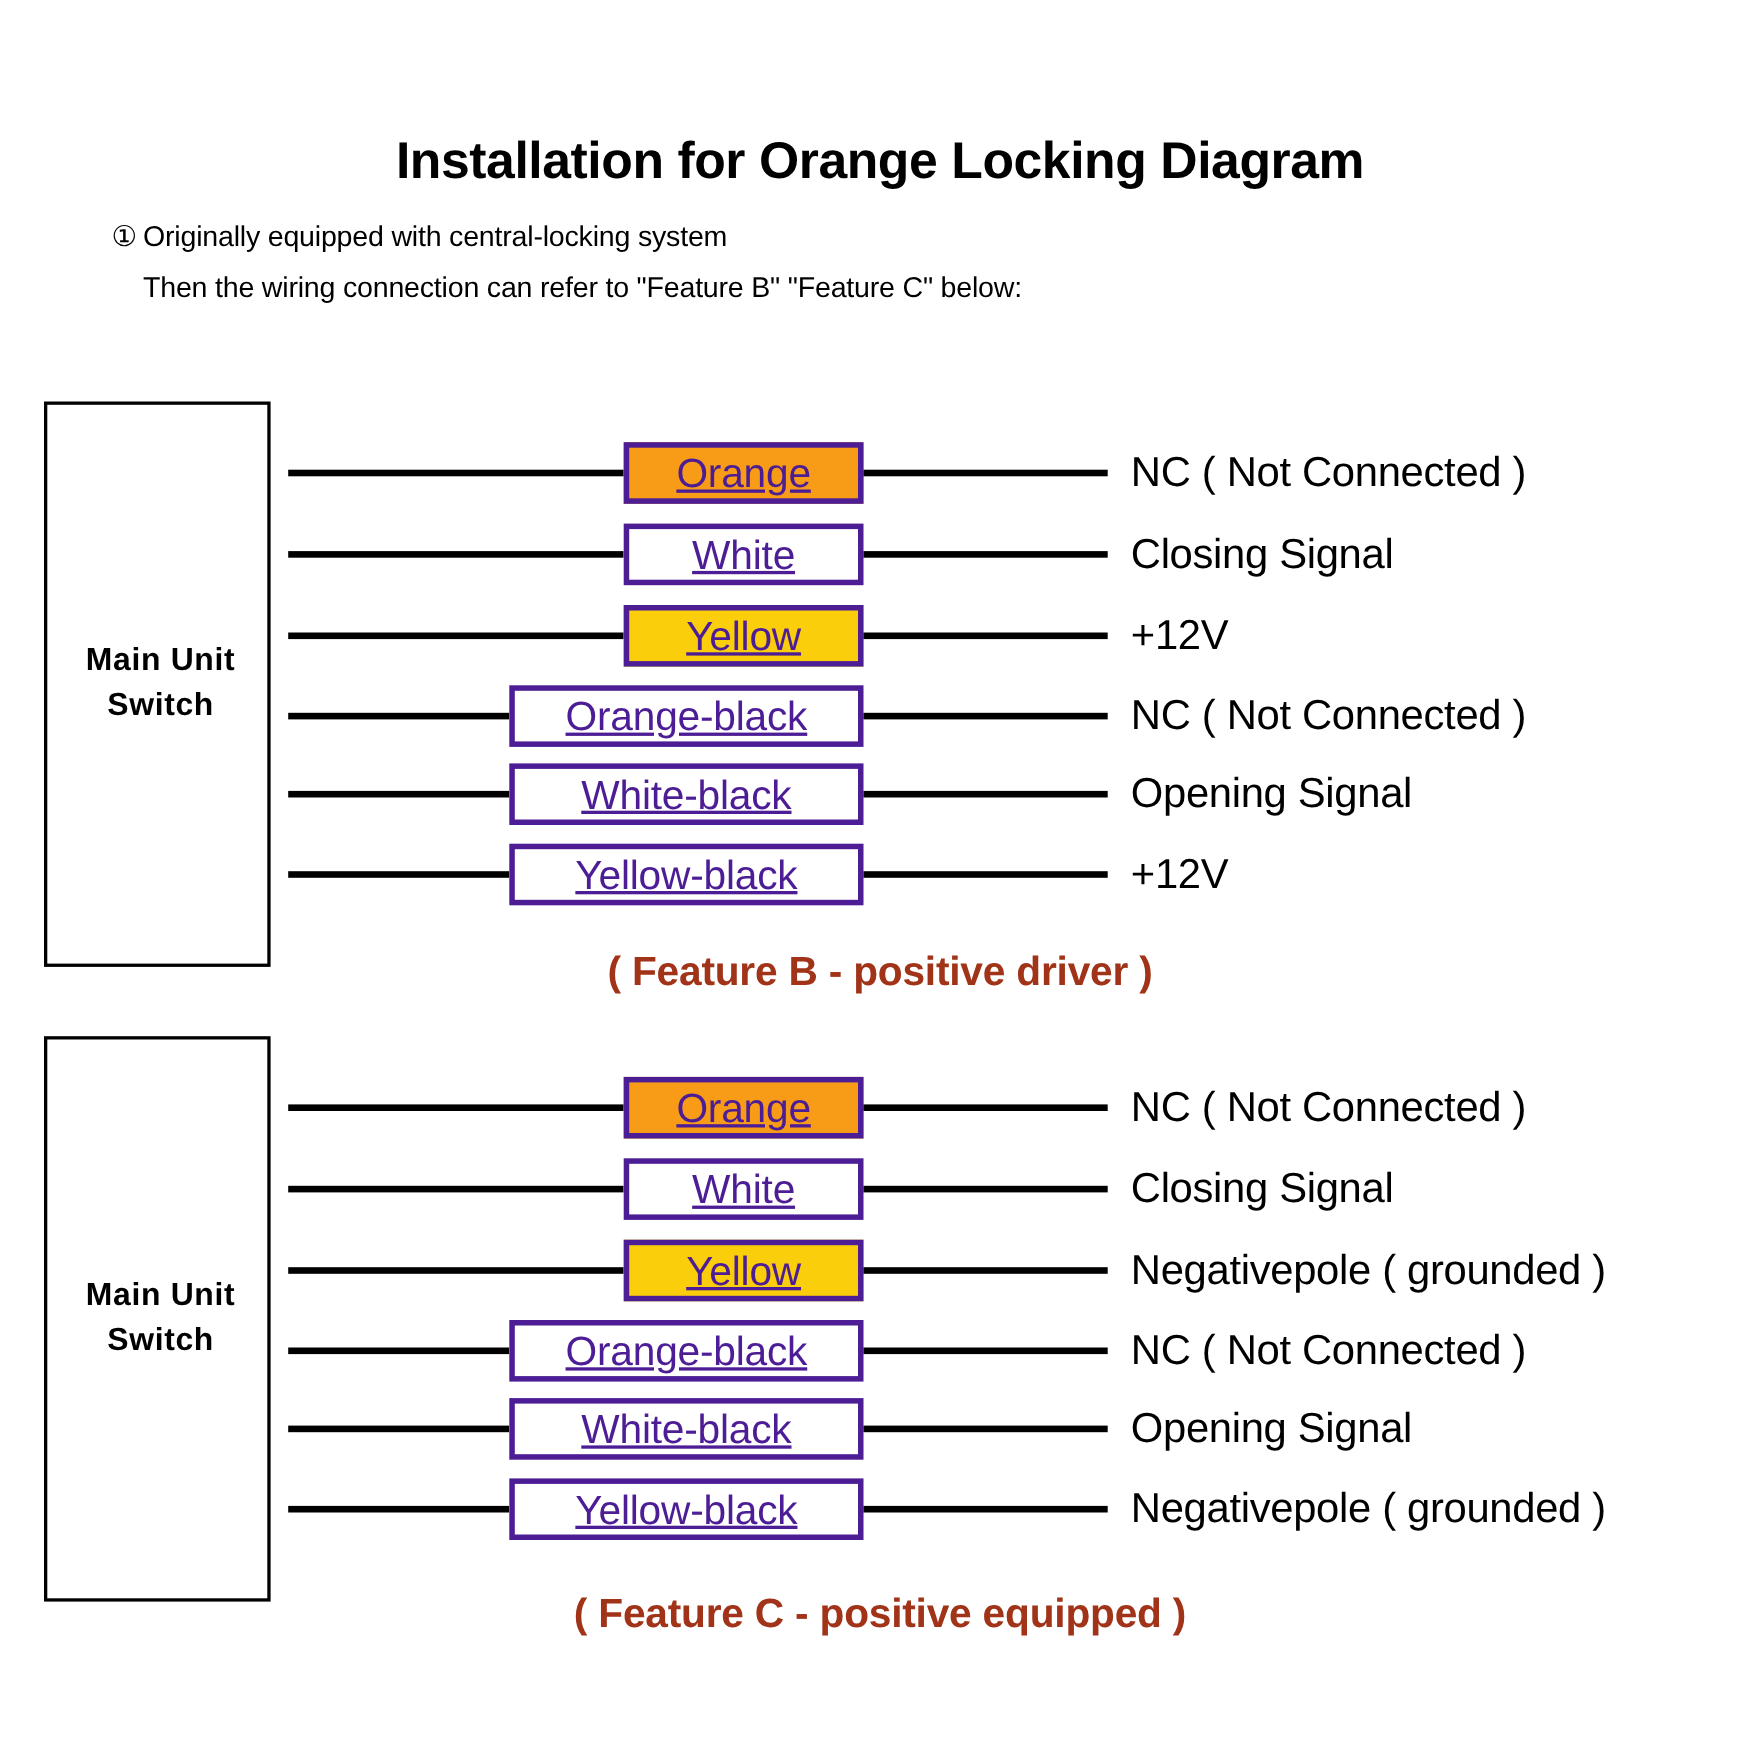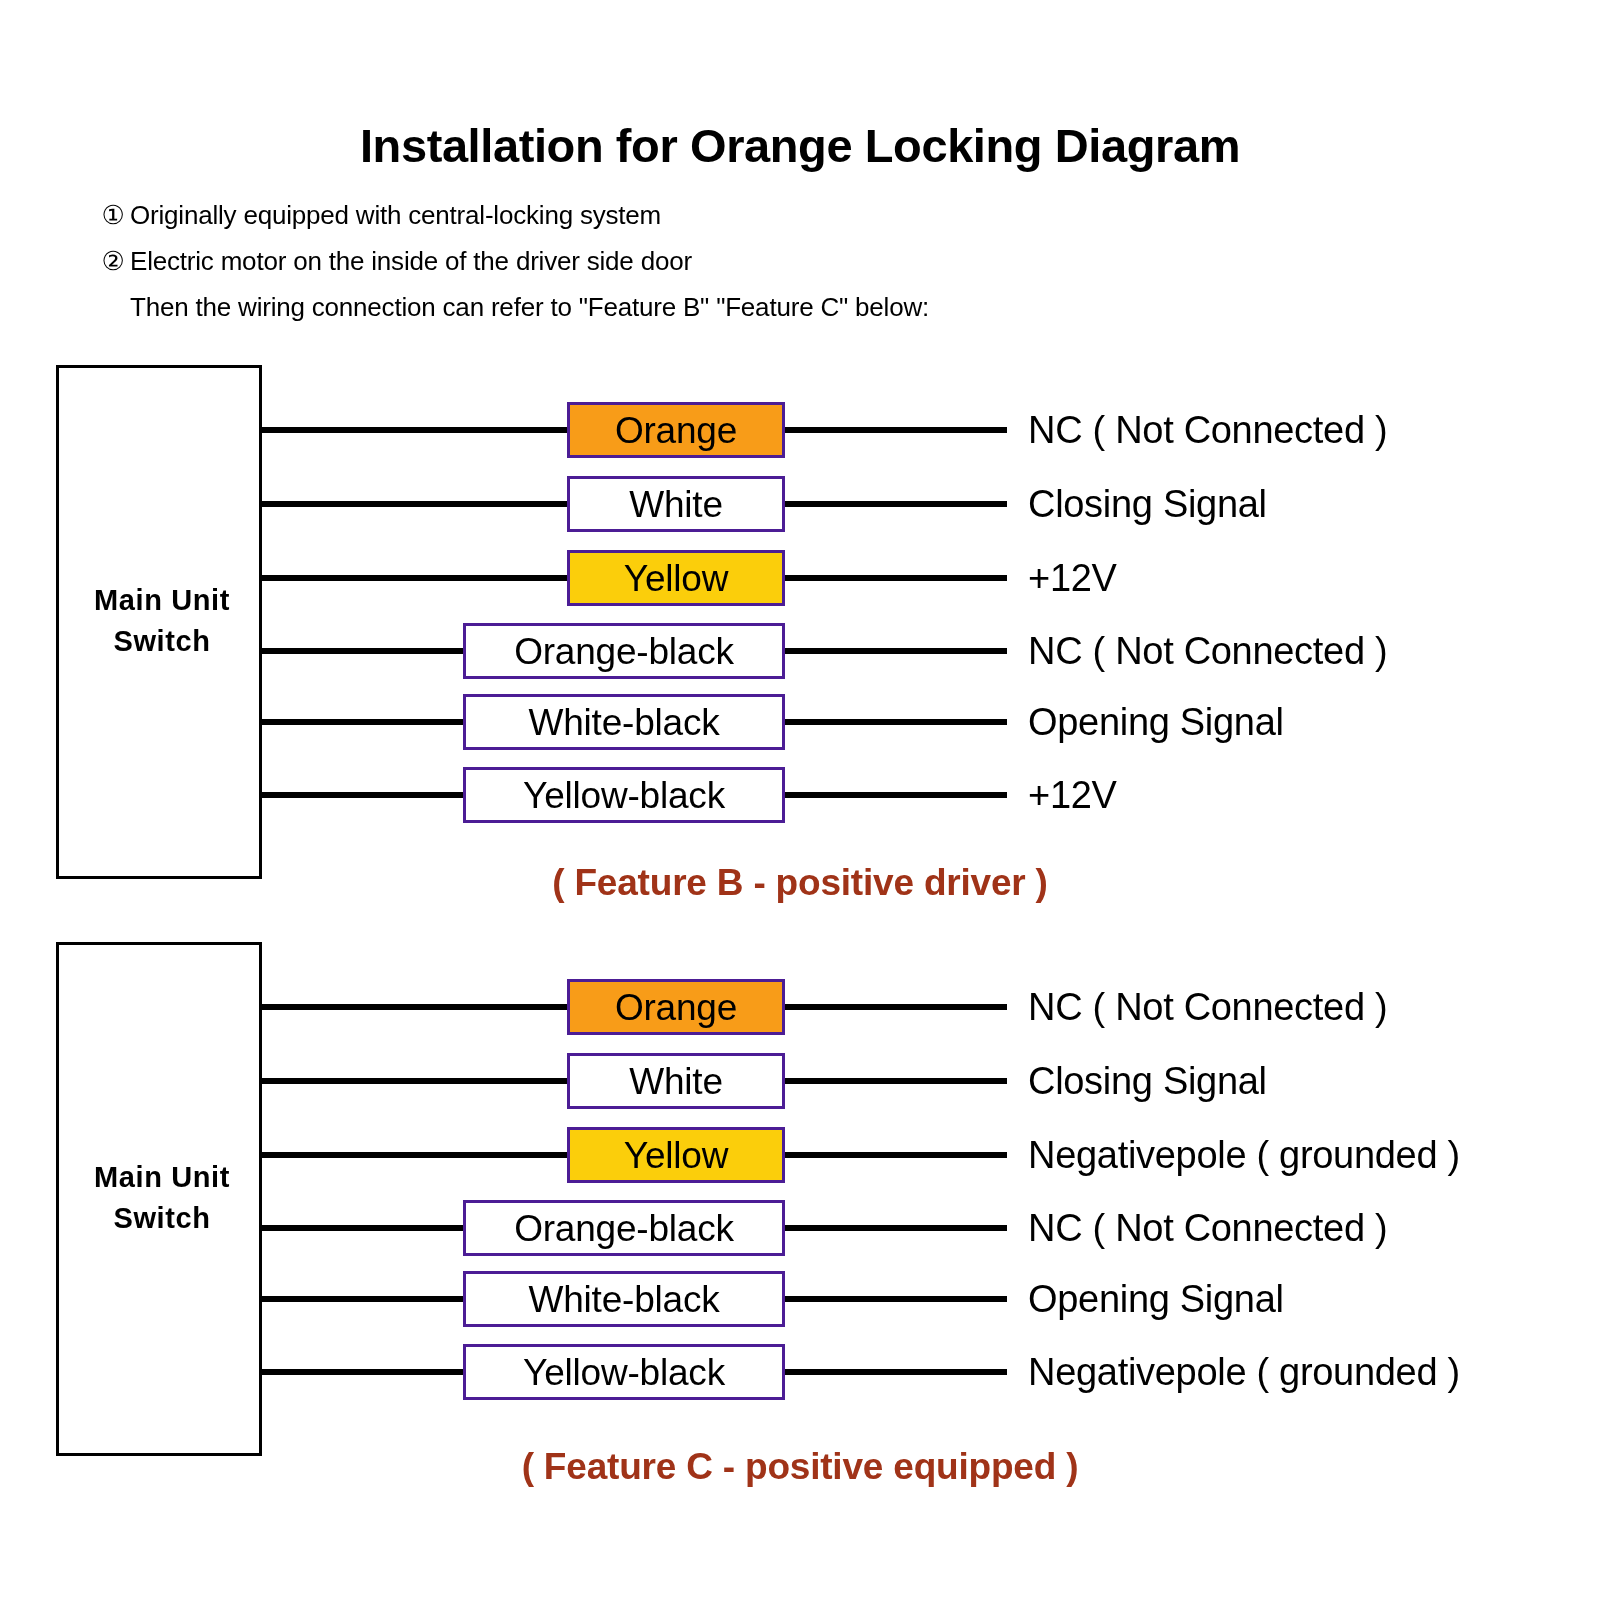--- a/index.html
+++ b/index.html
@@ -50,21 +50,21 @@
   .block {
     position: absolute;
     left: 0;
     width: 1600px;
   }
   #block-b { top: 365px; height: 560px; }
   #block-c { top: 942px; height: 570px; }
 
   .unit-box {
     position: absolute;
-    left: 56px;
+    left: 40px;
     top: 0;
     width: 206px;
     height: 514px;
     border: 3px solid #000;
     box-sizing: border-box;
     background: #fff;
   }
   .unit-label {
     position: absolute;
     left: 0;
@@ -91,31 +91,32 @@
     top: -3px;
   }
   .wire-right {
     position: absolute;
     height: 6px;
     background: #000;
     top: -3px;
   }
   .chip {
     position: absolute;
-    border: 3px solid #4c1d95;
+    border: 5px solid #4c1d95;
     box-sizing: border-box;
     background: #ffffff;
     text-align: center;
     font-size: 37px;
     line-height: 1;
-    color: #000000;
+    color: #4c1d95;
     display: flex;
     align-items: center;
     justify-content: center;
     letter-spacing: -0.2px;
+    text-decoration: underline;
   }
   .rlabel {
     position: absolute;
     font-size: 38px;
     white-space: nowrap;
     letter-spacing: -0.3px;
     line-height: 1;
   }
 
   .caption {
@@ -135,23 +136,20 @@
 </head>
 <body>
 
 <div class="page-title">Installation for Orange Locking Diagram</div>
 
 <div class="intro">
   <div class="intro-line">
     <span class="circled">①</span><span>Originally equipped with central-locking system</span>
   </div>
   <div class="intro-line">
-    <span class="circled">②</span><span>Electric motor on the inside of the driver side door</span>
-  </div>
-  <div class="intro-line">
     <span class="circled"></span><span>Then the wiring connection can refer to "Feature B" "Feature C" below:</span>
   </div>
 </div>
 
 <div class="block" id="block-b">
   <div class="unit-box">
     <div class="unit-label">
       <div>Main Unit</div>
       <div>Switch</div>
     </div>

